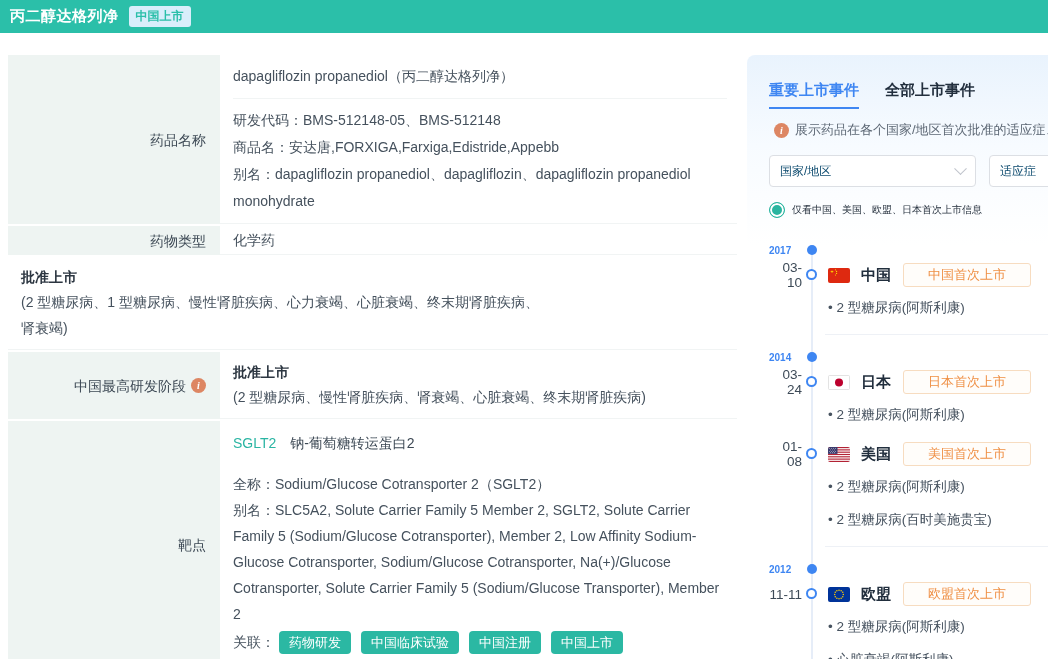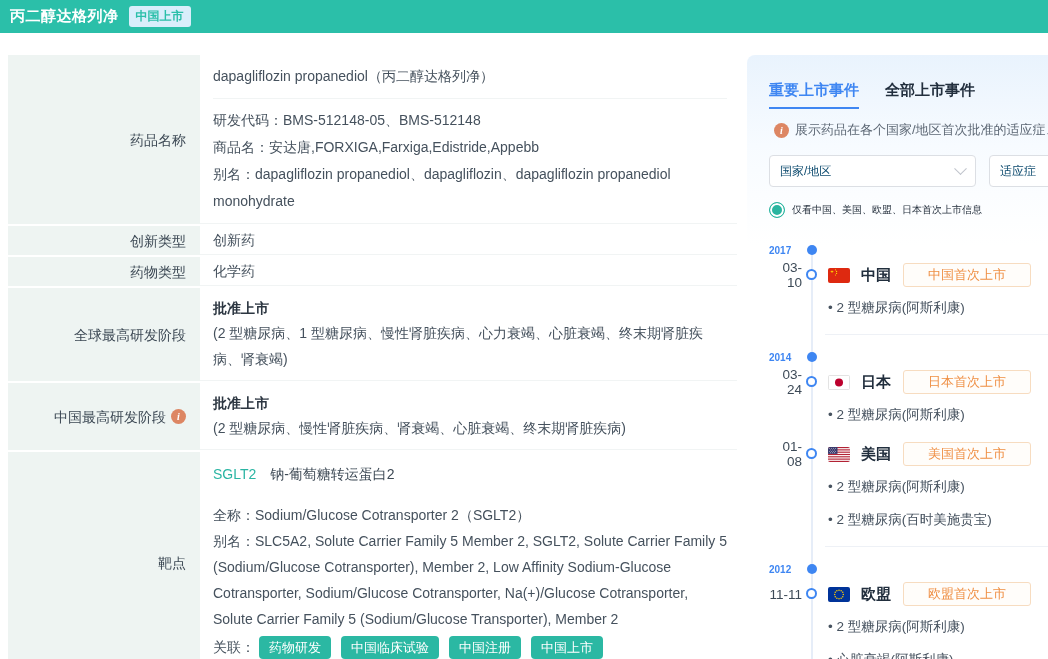--- a/index.html
+++ b/index.html
@@ -11,21 +11,21 @@
   
   .top-bar{height:33px;background:#2bbfa9;display:flex;align-items:center;padding-left:10px;}
   .top-bar .title{color:#fff;font-size:15px;font-weight:bold;letter-spacing:.5px;}
   .top-bar .badge{margin-left:10px;background:#d9eefb;color:#2bbfa9;font-size:12px;
     padding:2px 7px;border-radius:3px;font-weight:bold;}
   
   .main{display:flex;align-items:flex-start;padding:22px 0 0 8px;}
   
   .drug-table{width:729px;flex:none;font-size:14px;color:#45515d;}
   .trow{display:flex;align-items:stretch;margin-bottom:2px;}
-  .tlabel{width:192px;flex:none;background:#eef4f2;color:#3c4854;
+  .tlabel{width:212px;flex:none;background:#eef4f2;color:#3c4854;
     display:flex;align-items:center;justify-content:flex-end;
     padding-right:14px;box-sizing:border-box;text-align:right;line-height:20px;}
   .tcontent{flex:1;background:#fff;box-sizing:border-box;padding:0 10px 0 13px;border-bottom:1px solid #f1f4f4;}
   .cell-pad{padding-top:7px;padding-bottom:7px;}
   .subcell{padding:8px 0;}
   .subcell + .subcell{border-top:1px solid #f1f4f4;}
   .dline{line-height:27px;}
   .stage-name{font-weight:bold;color:#2c3641;line-height:24px;padding-top:8px;}
   .stage-ind{line-height:26px;padding-bottom:8px;}
   .target-head{padding-top:12px;line-height:20px;}
@@ -101,32 +101,27 @@
       <div class="tcontent">
         <div class="subcell dline">dapagliflozin propanediol（丙二醇达格列净）</div>
         <div class="subcell">
           <div class="dline">研发代码：BMS-512148-05、BMS-512148</div>
           <div class="dline">商品名：安达唐,FORXIGA,Farxiga,Edistride,Appebb</div>
           <div class="dline" style="max-width:522px;">别名：dapagliflozin propanediol、dapagliflozin、dapagliflozin propanediol monohydrate</div>
         </div>
       </div>
     </div>
 
-    <div class="trow">
-      <div class="tlabel">创新类型</div>
-      <div class="tcontent cell-pad" style="line-height:14px;">创新药</div>
-    </div>
 
     <div class="trow">
       <div class="tlabel">药物类型</div>
       <div class="tcontent cell-pad" style="line-height:14px;">化学药</div>
     </div>
 
     <div class="trow">
-      <div class="tlabel">全球最高研发阶段</div>
       <div class="tcontent">
         <div class="stage-name">批准上市</div>
         <div class="stage-ind" style="max-width:522px;">(2 型糖尿病、1 型糖尿病、慢性肾脏疾病、心力衰竭、心脏衰竭、终末期肾脏疾病、肾衰竭)</div>
       </div>
     </div>
 
     <div class="trow">
       <div class="tlabel">
         <span>中国最高研发阶段</span>
         <span class="info-icon">i</span>

